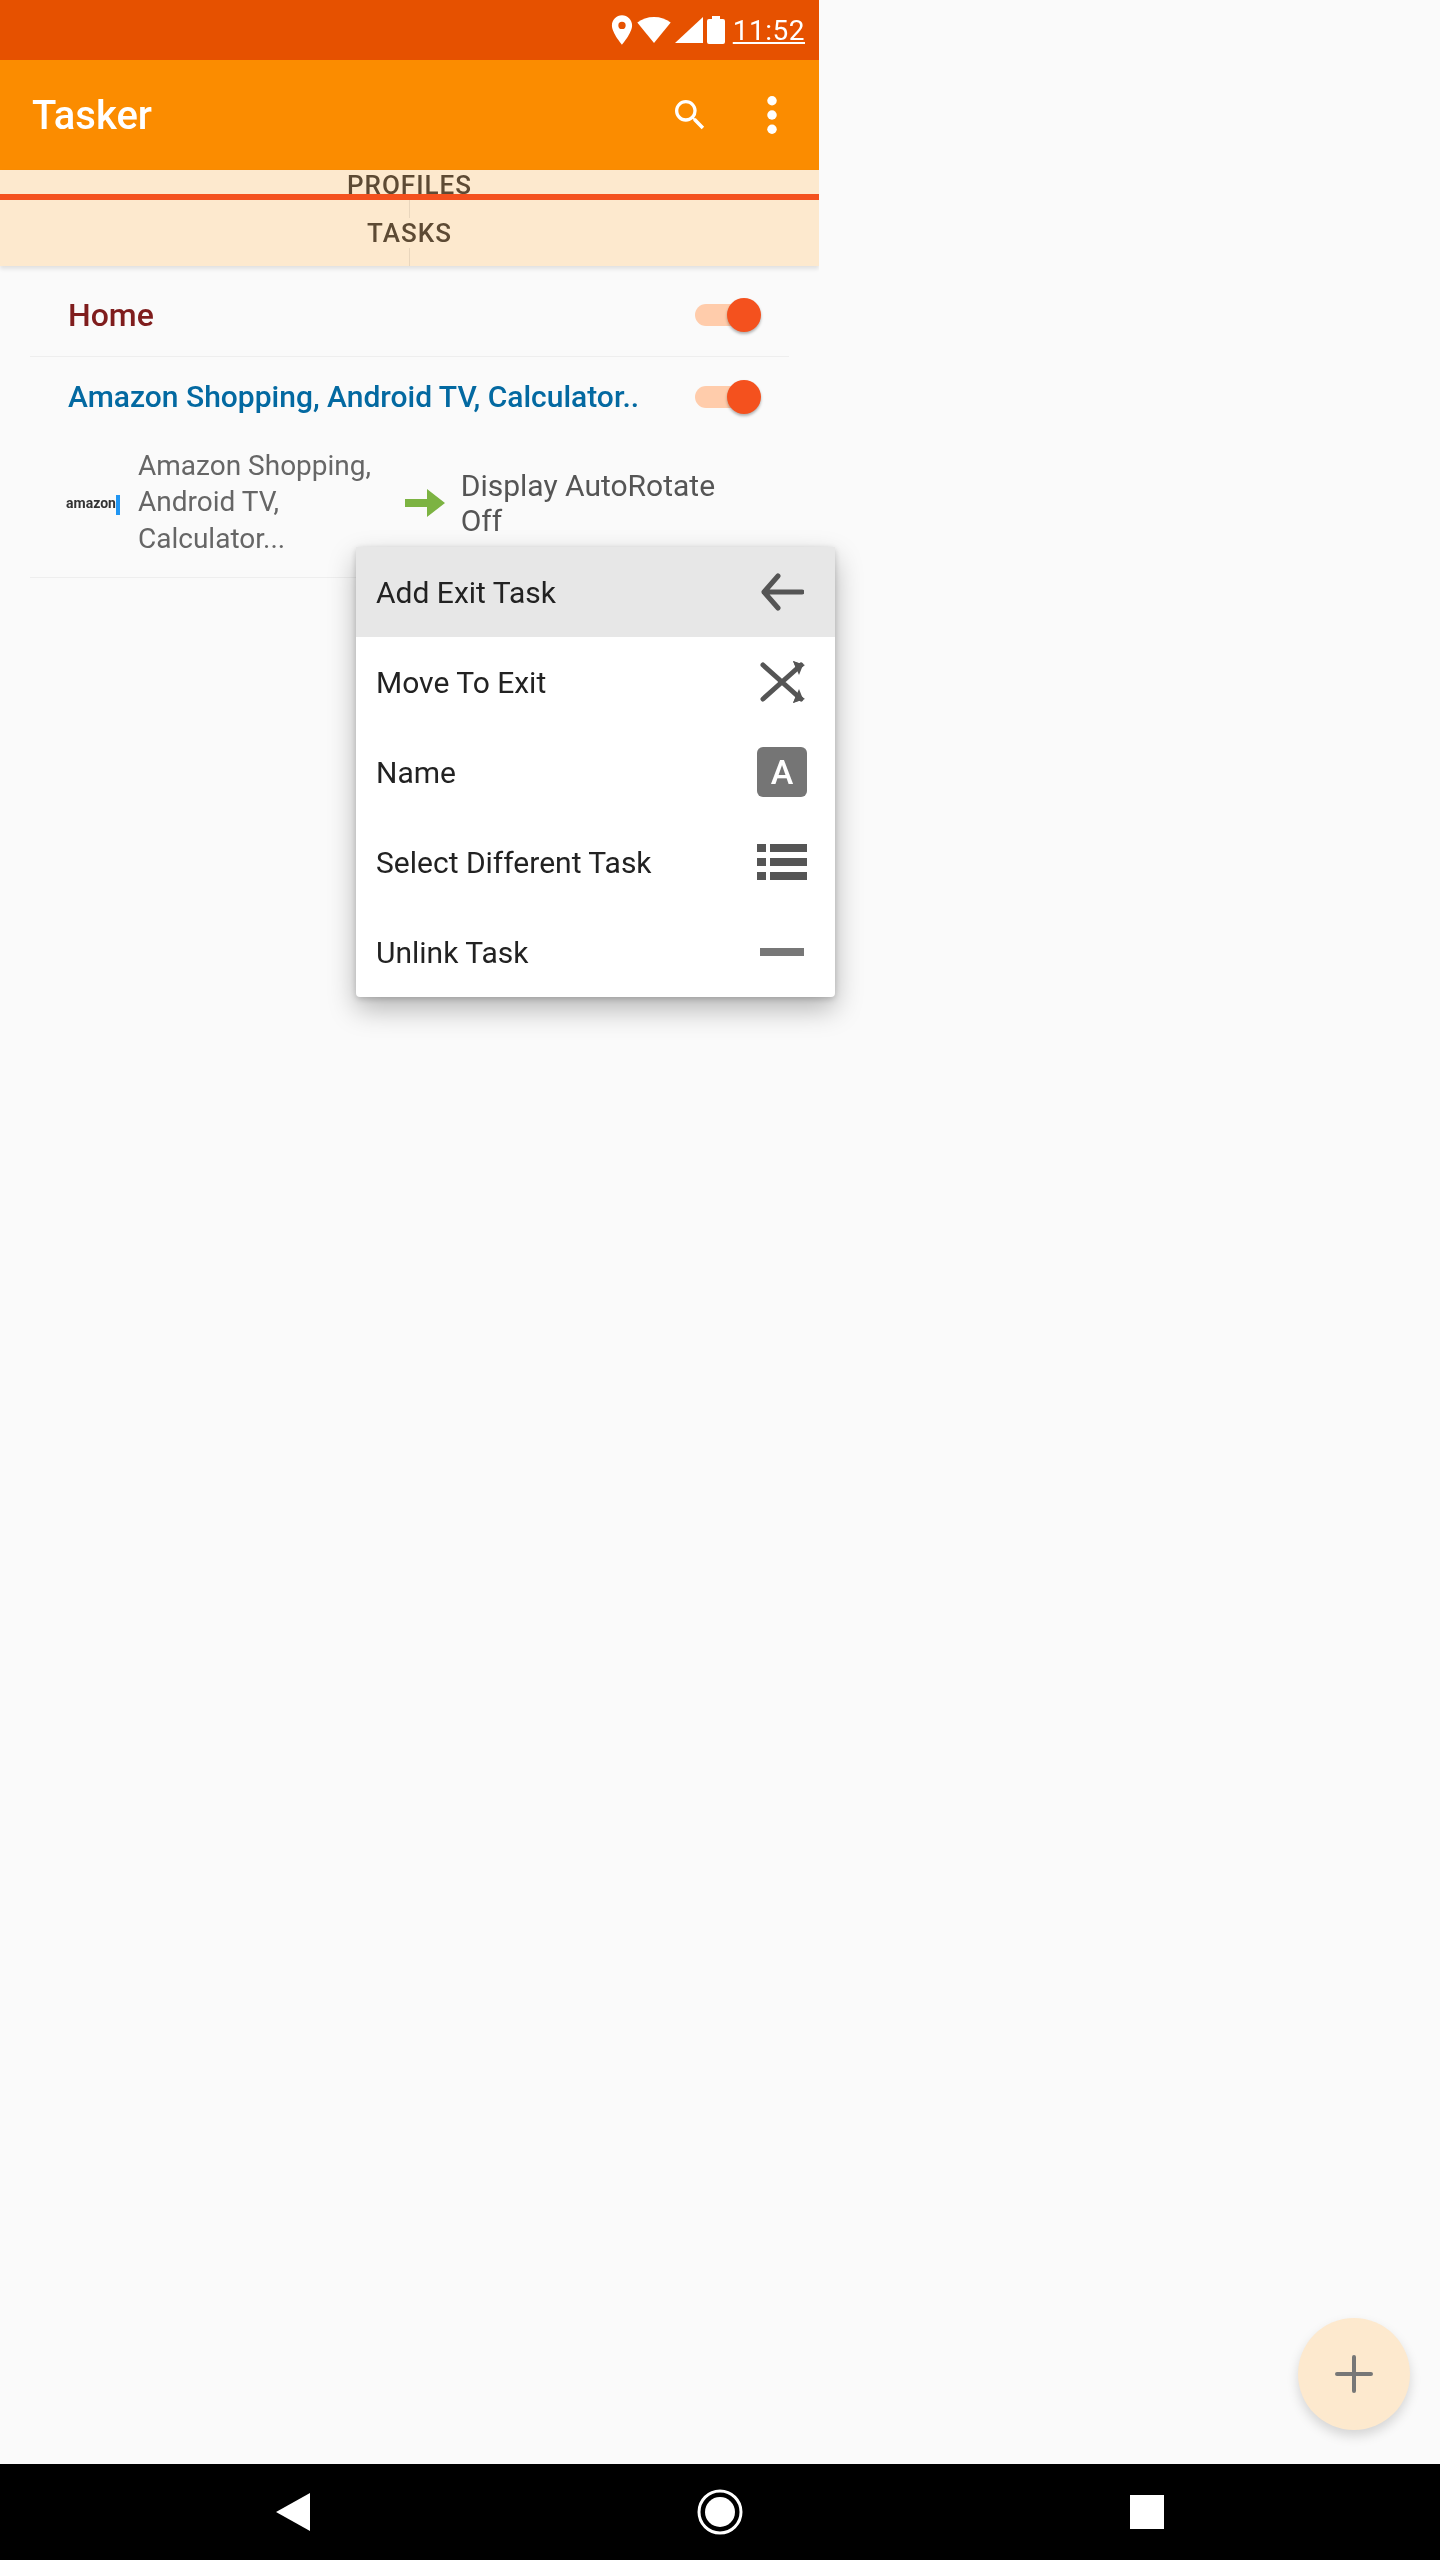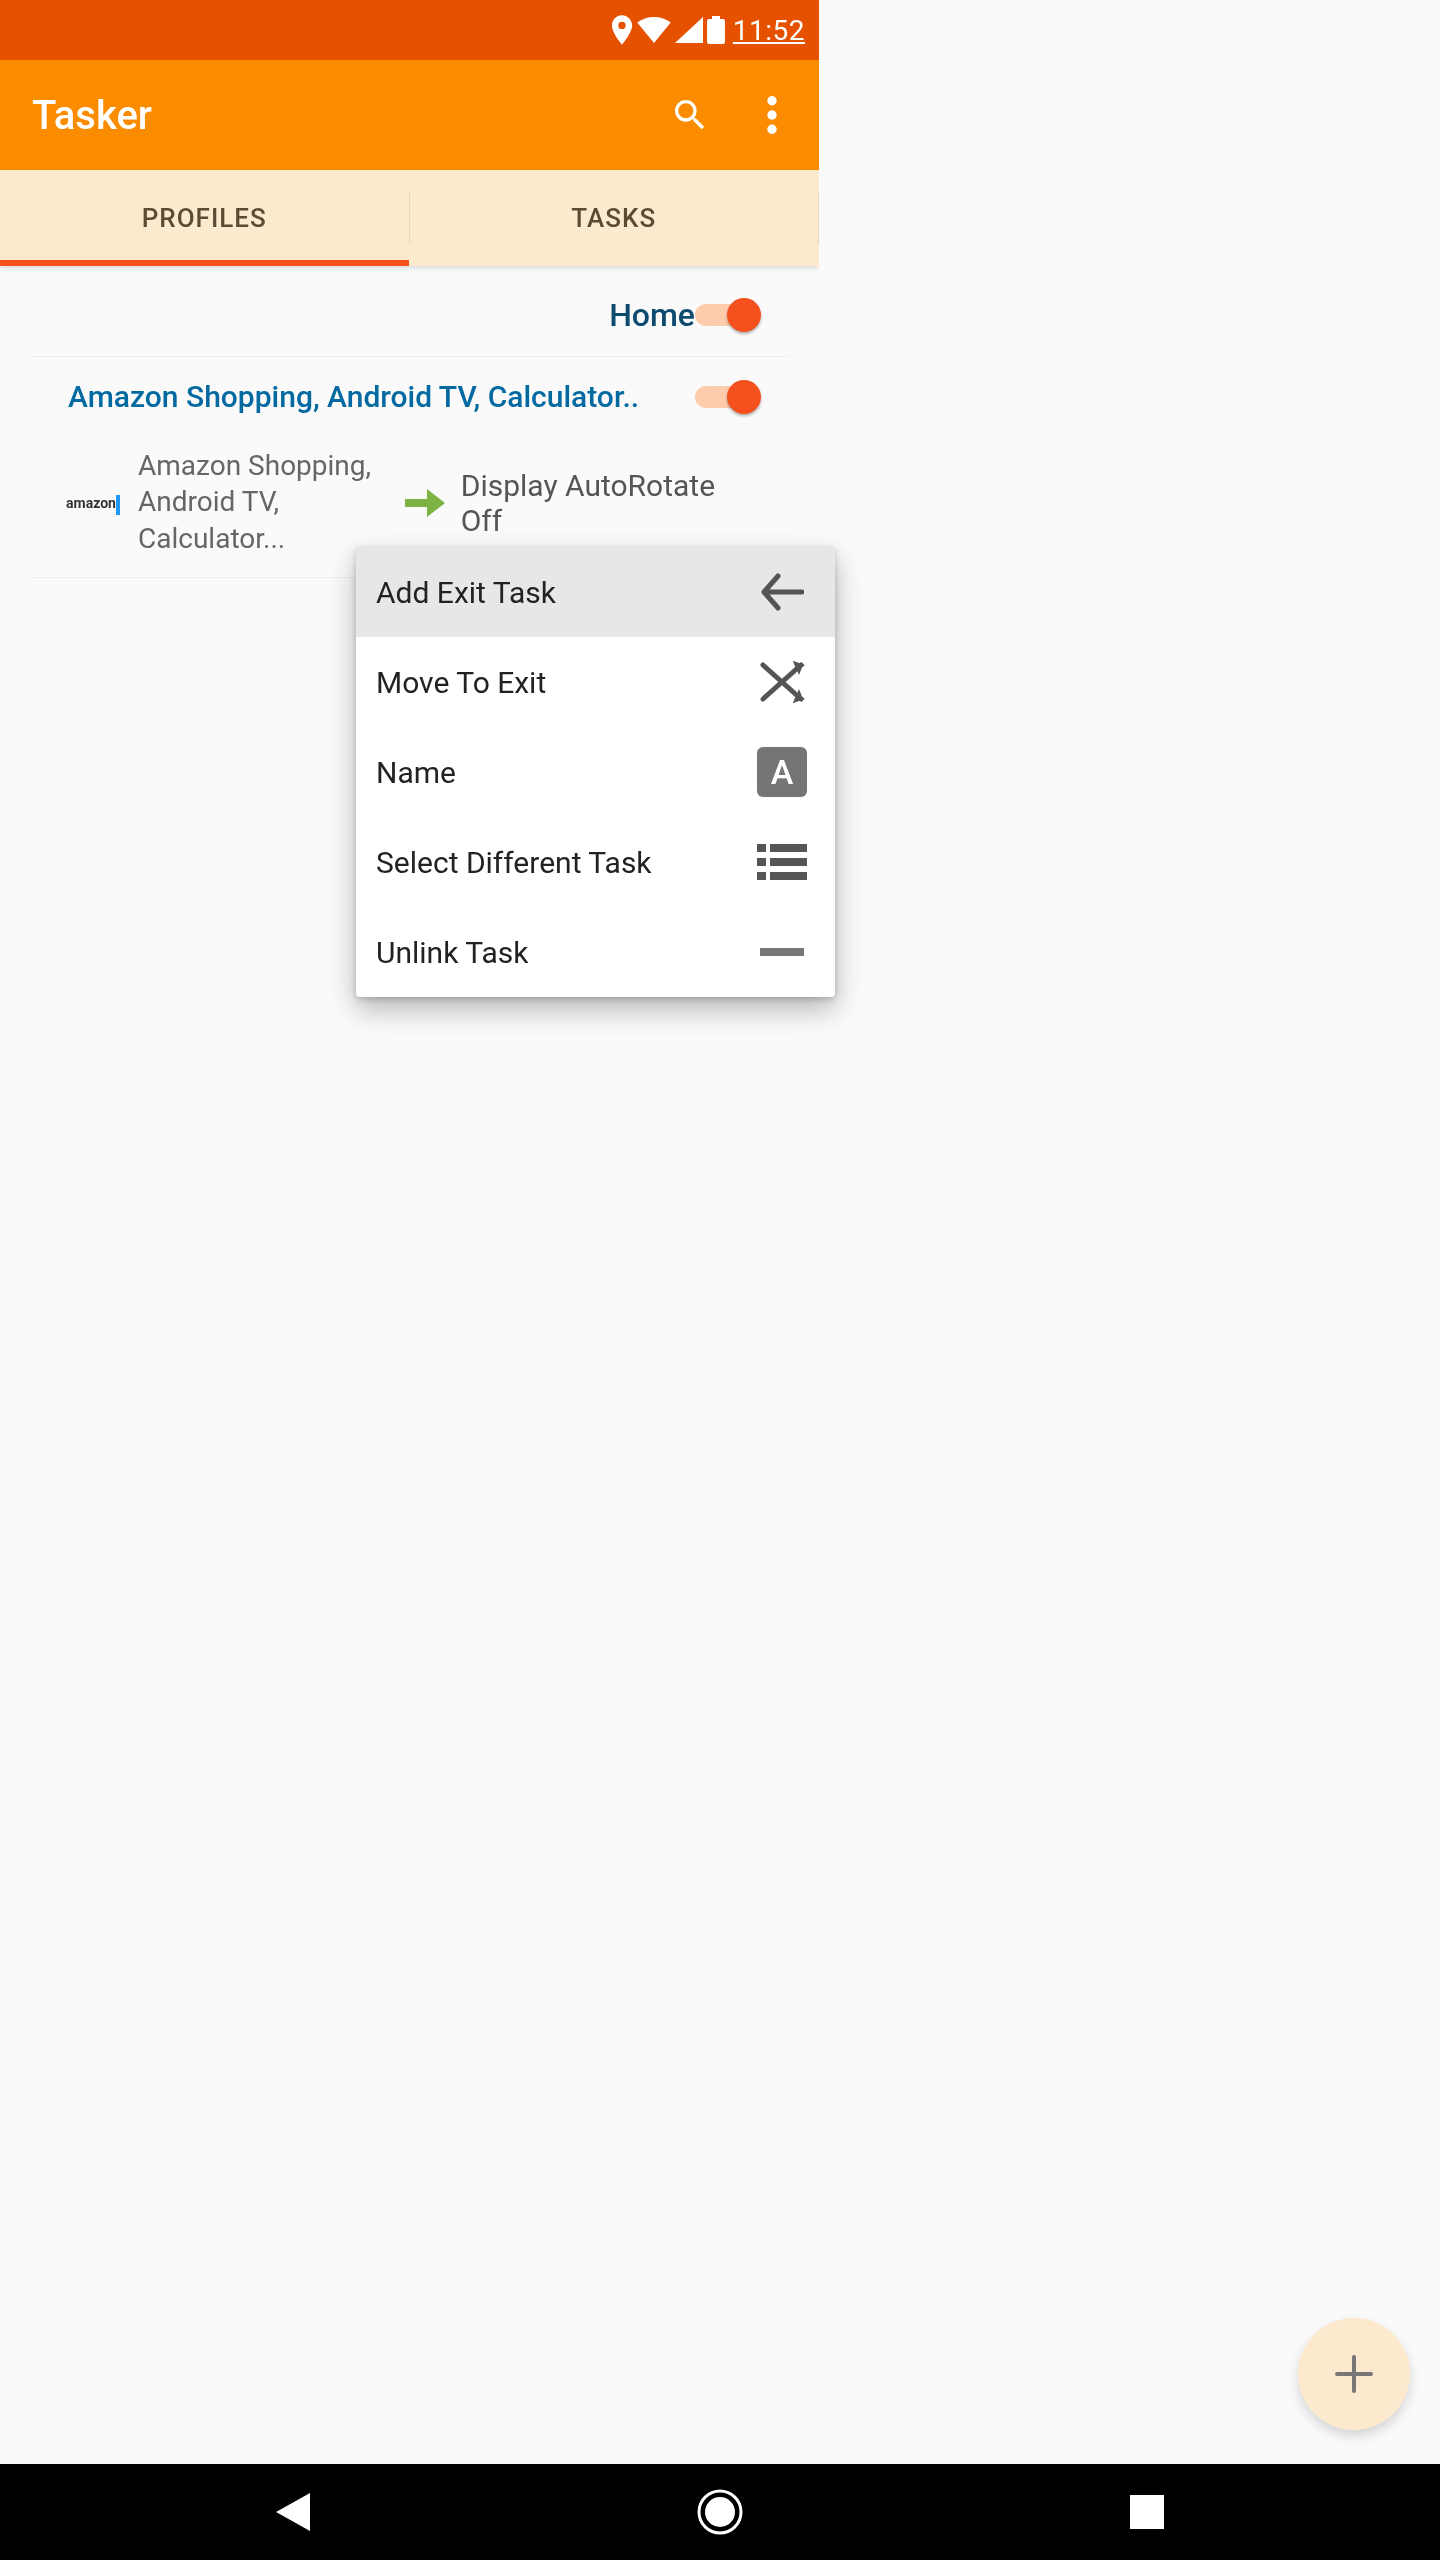--- a/index.html
+++ b/index.html
@@ -32,20 +32,21 @@
   .app-bar-action { width: 58px; height: 58px; display: flex; align-items: center; justify-content: center; margin-left: 24px; }
 
   
   .tabs {
     height: 96px;
     background: #fde9ce;
     display: flex;
     box-shadow: 0 3px 4px rgba(0,0,0,0.1);
     position: relative;
     z-index: 1;
+    flex-direction: column;
   }
   .tab {
     flex: 1;
     display: flex;
     align-items: center;
     justify-content: center;
     font-size: 26px;
     font-weight: 500;
     letter-spacing: 1px;
     color: #5d4a34;
@@ -70,21 +71,21 @@
 
   .profile-row {
     display: flex;
     align-items: center;
     padding: 22px 32px 22px 38px;
     border-bottom: 1px solid #eee;
     margin: 0 30px 0 30px;
   }
   .profile-row:first-child { border-top: none; margin-top: 8px; }
   .profile-title { flex: 1; font-size: 32px; }
-  .profile-title.home { color: #0c4a6e; font-weight: 500; text-align: right; }
+  .profile-title.home { color: #7f1d1d; font-weight: 500; }
   .profile-title.dark { color: #0369a1; font-weight: 500; font-size: 30px; }
 
   
   .toggle {
     width: 62px; height: 34px;
     position: relative;
   }
   .toggle-track {
     position: absolute; top: 6px; left: 0;
     width: 54px; height: 22px;

